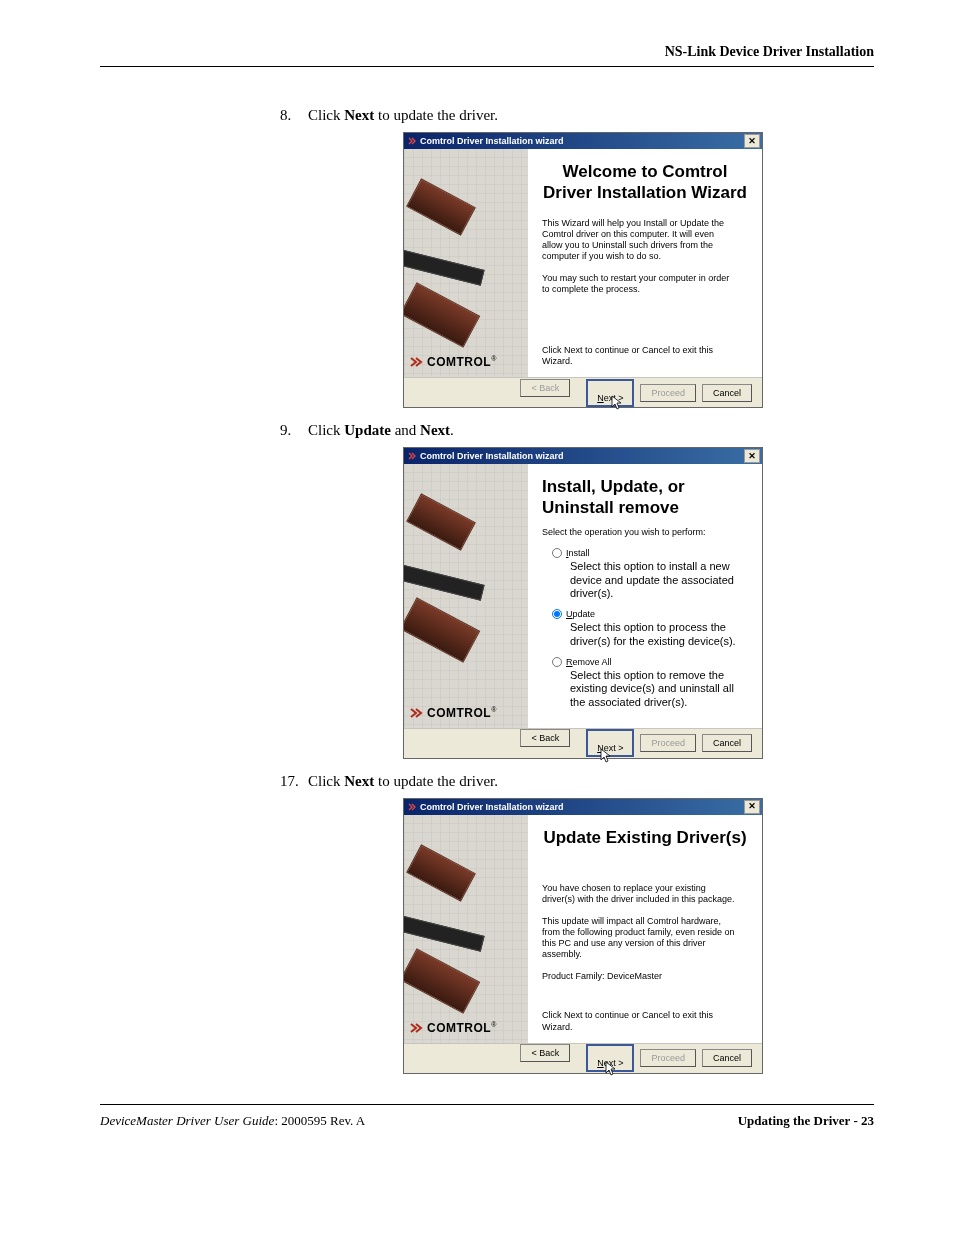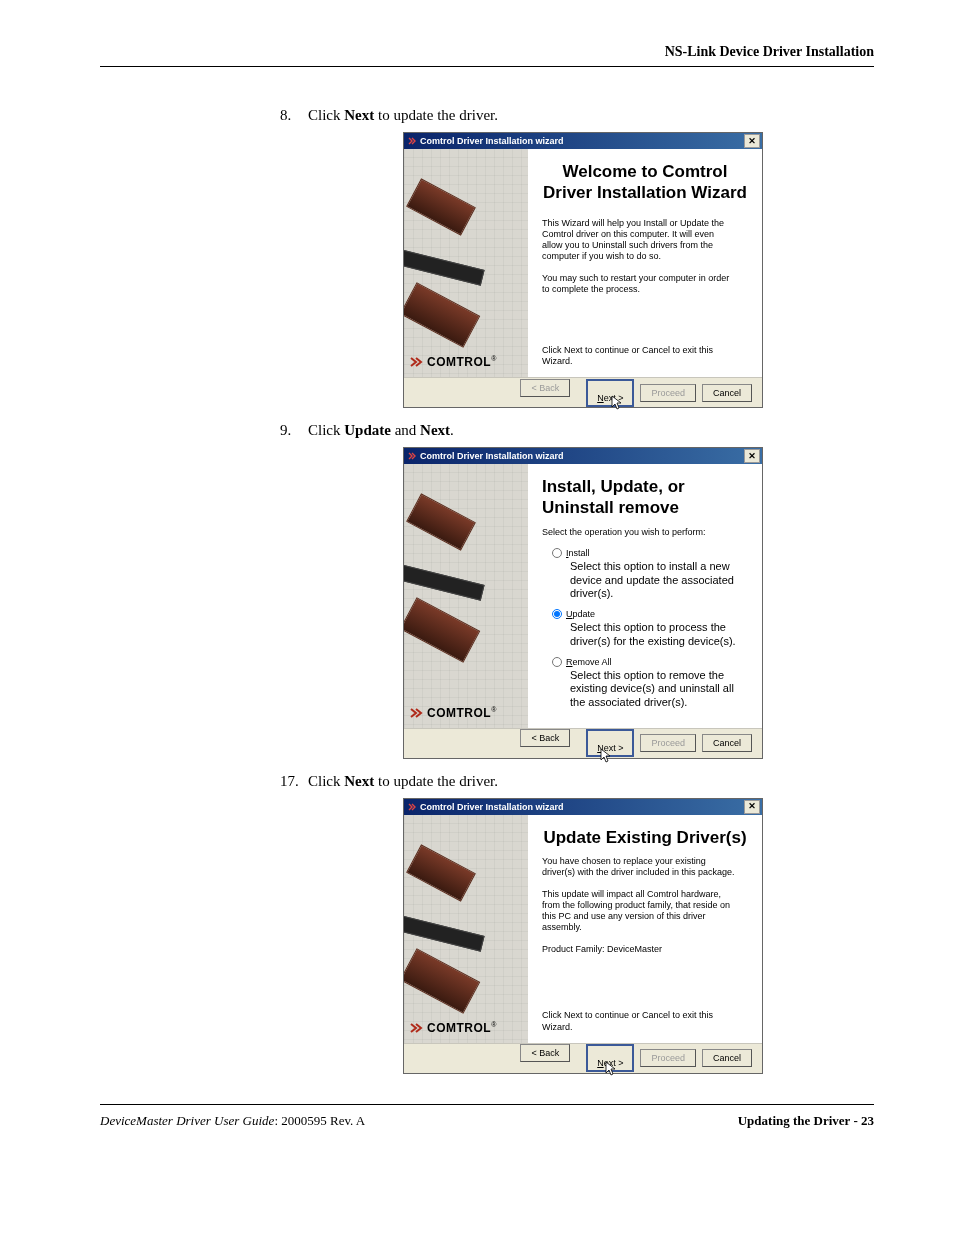--- a/index.html
+++ b/index.html
@@ -369,23 +369,23 @@
                 <div class="side-logo">
                   <span class="logo-mark">
                     <svg viewBox="0 0 14 12">
                         <path d="M1 2 L6 6 L1 10 M6 2 L11 6 L6 10" stroke="#b02a1a" stroke-width="2" fill="none"></path>
                       </svg>
                   </span>
                   <span><span>COMTROL</span><span style="font-size:7px;font-weight:normal;vertical-align:super;">®</span></span>
                 </div>
               </div>
               <div class="wizard-main">
-                <h3 style="margin-bottom:8px;">Update Existing Driver(s)</h3>
+                <h3 style="margin-bottom:35px;">Update Existing Driver(s)</h3>
                 <p>You have chosen to replace your existing driver(s) with the driver included in this package.</p>
-                <p>This update will impact all Comtrol hardware, from the following product family, that reside on this PC and use any version of this driver assembly.</p>
+                <p>This update will impact all Comtrol hardware, from the following product family, even reside on this PC and use any version of this driver assembly.</p>
                 <p>Product Family:  DeviceMaster</p>
                 <div class="fill"></div>
                 <p class="tail">Click Next to continue or Cancel to exit this Wizard.</p>
               </div>
             </div>
             <div class="wizard-footer">
               <div class="btn-pair">
                 <button>&lt; Back</button>
                 <button class="default">
                   <span class="ul">N</span><span>ext &gt;</span>

